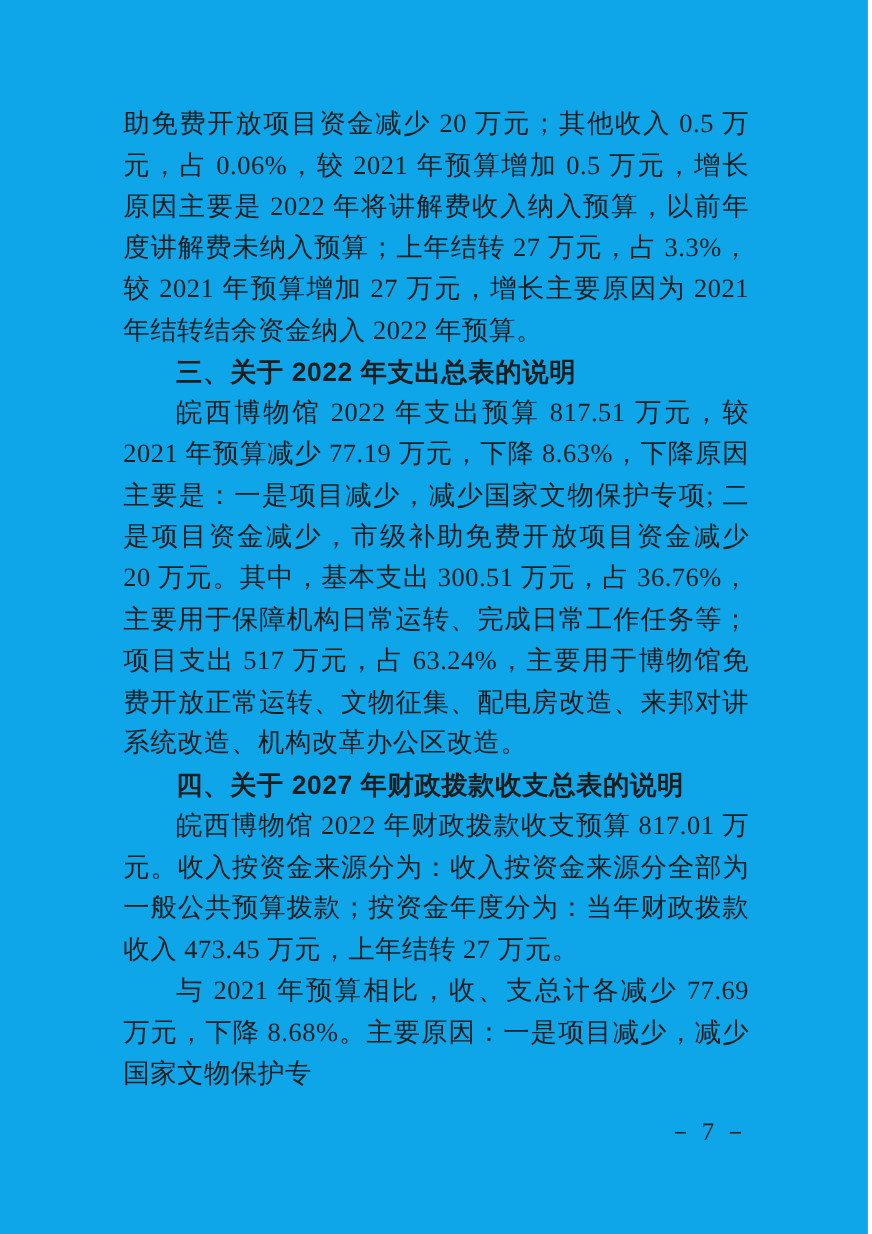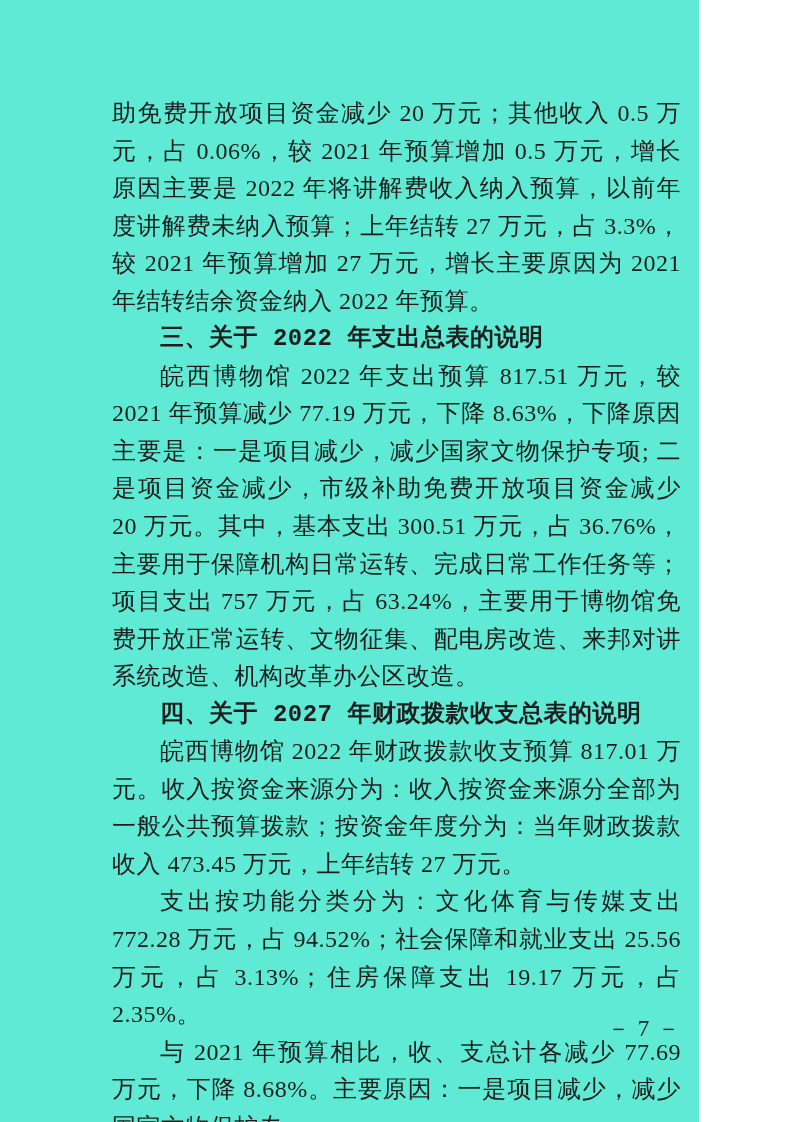--- a/index.html
+++ b/index.html
@@ -3,44 +3,44 @@
 <meta charset="utf-8">
 <title>Document Page 7</title>
 <style>
   html, body {
     margin: 0;
     padding: 0;
     background: #ffffff;
   }
   .page {
     position: relative;
-    width: 699px;
+    width: 789px;
     height: 1122px;
-    background: #5eead4;
+    background: #0ea5e9;
     overflow: hidden;
     color: #1d1d1d;
     font-family: "Liberation Serif", "DejaVu Serif", serif;
   }
   .content {
     position: absolute;
     left: 112px;
     top: 95px;
     width: 569px;
     font-size: 24px;
     line-height: 37.55px;
     text-align: justify;
     text-justify: inter-ideograph;
     letter-spacing: 0.5px;
   }
   .content p {
     margin: 0;
     padding: 0;
   }
   .content p.heading {
-    font-family: Liberation Mono, monospace;
+    font-family: Liberation Sans, sans-serif;
     font-weight: bold;
     text-indent: 2em;
     letter-spacing: 0.5px;
   }
   .content p.body.indent {
     text-indent: 2em;
   }
   .footer {
     position: absolute;
     left: 0;
@@ -53,20 +53,19 @@
     font-family: "Liberation Serif", "DejaVu Serif", serif;
   }
 </style>
 </head>
 <body>
 
 <div class="page">
   <div class="content" id="doc-body">
       <p class="body">助免费开放项目资金减少 20 万元；其他收入 0.5 万元，占 0.06%，较 2021 年预算增加 0.5 万元，增长原因主要是 2022 年将讲解费收入纳入预算，以前年度讲解费未纳入预算；上年结转 27 万元，占 3.3%，较 2021 年预算增加 27 万元，增长主要原因为 2021 年结转结余资金纳入 2022 年预算。</p>
       <p class="heading indent">三、关于 2022 年支出总表的说明</p>
-      <p class="body indent">皖西博物馆 2022 年支出预算 817.51 万元，较 2021 年预算减少 77.19 万元，下降 8.63%，下降原因主要是：一是项目减少，减少国家文物保护专项; 二是项目资金减少，市级补助免费开放项目资金减少 20 万元。其中，基本支出 300.51 万元，占 36.76%，主要用于保障机构日常运转、完成日常工作任务等；项目支出 757 万元，占 63.24%，主要用于博物馆免费开放正常运转、文物征集、配电房改造、来邦对讲系统改造、机构改革办公区改造。</p>
+      <p class="body indent">皖西博物馆 2022 年支出预算 817.51 万元，较 2021 年预算减少 77.19 万元，下降 8.63%，下降原因主要是：一是项目减少，减少国家文物保护专项; 二是项目资金减少，市级补助免费开放项目资金减少 20 万元。其中，基本支出 300.51 万元，占 36.76%，主要用于保障机构日常运转、完成日常工作任务等；项目支出 517 万元，占 63.24%，主要用于博物馆免费开放正常运转、文物征集、配电房改造、来邦对讲系统改造、机构改革办公区改造。</p>
       <p class="heading indent">四、关于 2027 年财政拨款收支总表的说明</p>
       <p class="body indent">皖西博物馆 2022 年财政拨款收支预算 817.01 万元。收入按资金来源分为：收入按资金来源分全部为一般公共预算拨款；按资金年度分为：当年财政拨款收入 473.45 万元，上年结转 27 万元。</p>
-      <p class="body indent">支出按功能分类分为：文化体育与传媒支出 772.28 万元，占 94.52%；社会保障和就业支出 25.56 万元，占 3.13%；住房保障支出 19.17 万元，占 2.35%。</p>
       <p class="body indent">与 2021 年预算相比，收、支总计各减少 77.69 万元，下降 8.68%。主要原因：一是项目减少，减少国家文物保护专</p>
     </div>
   <div class="footer">－ 7 －</div>
 </div>
 
 </body></html>

